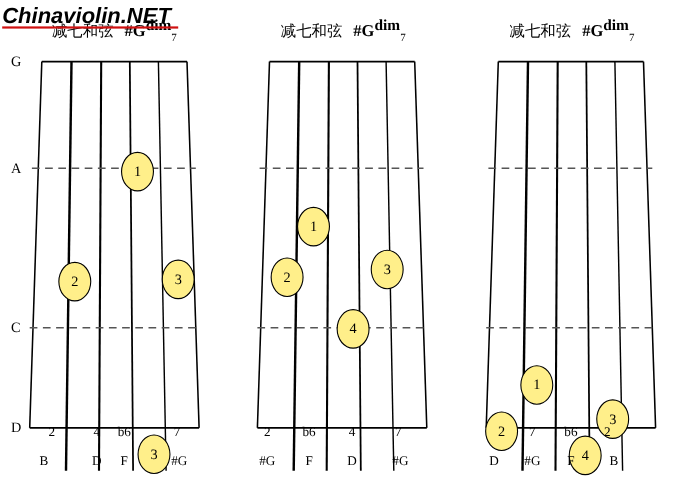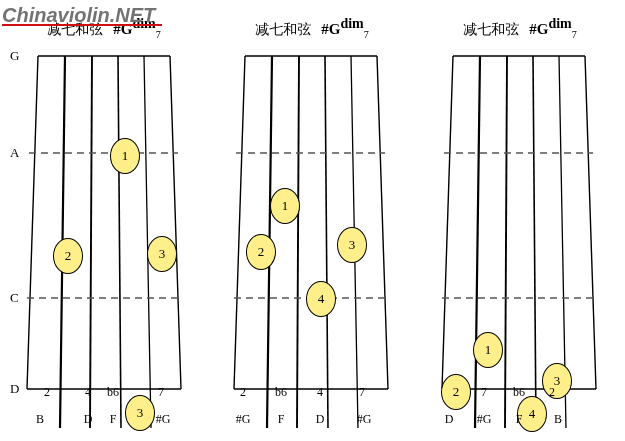--- a/index.html
+++ b/index.html
@@ -15,21 +15,21 @@
     overflow: hidden;
   }
   #watermark {
     position: absolute;
     left: 2px;
     top: 4px;
     font-family: "Liberation Sans", sans-serif;
     font-size: 20px;
     font-weight: bold;
     font-style: italic;
-    color: #737373;
+    color: #000000;
     letter-spacing: 0px;
     z-index: 50;
   }
   #watermark .wm-underline {
     position: absolute;
     left: 0;
     top: 20px;
     width: 160px;
     height: 2px;
     background: #d01010;

